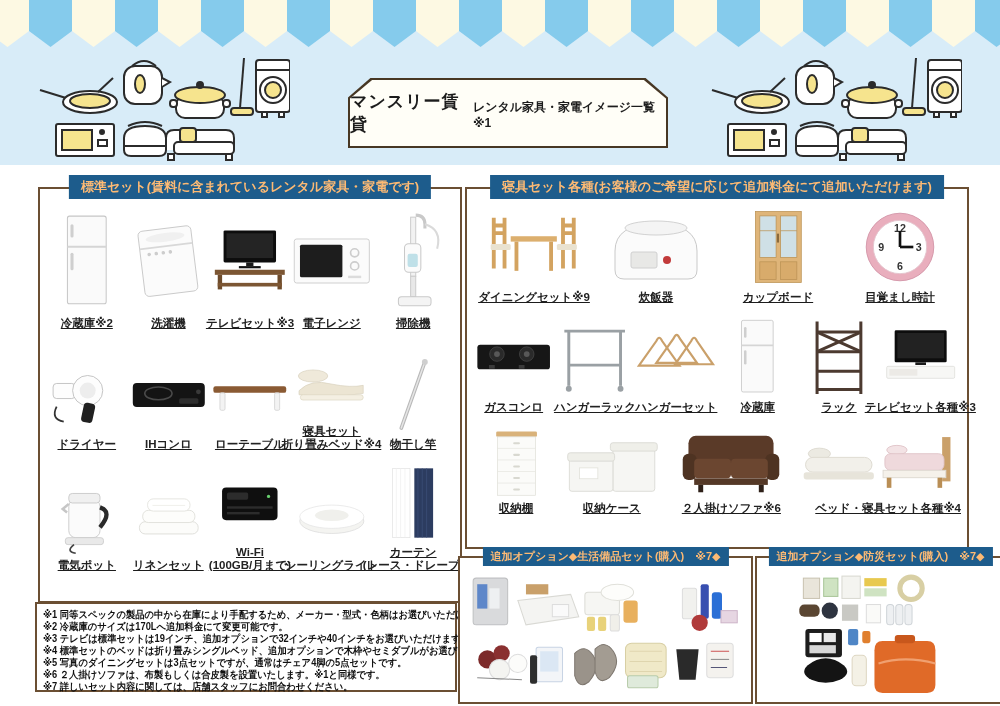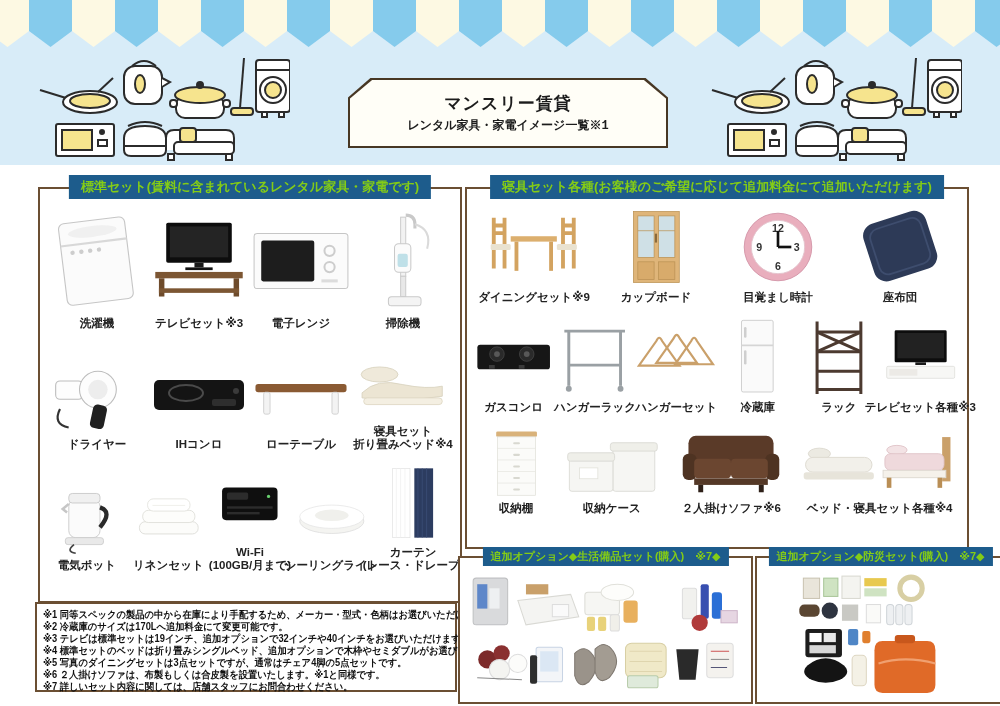--- a/index.html
+++ b/index.html
@@ -19,50 +19,50 @@
   .doodles-left{left:28px;}
   .doodles-right{left:700px;}
   .doodles svg{width:100%;height:100%;}
   
   .plaque{position:absolute;left:348px;top:78px;width:320px;height:70px;
     background:#473724;
     clip-path:polygon(7% 0,93% 0,100% 28%,100% 100%,0 100%,0 28%);}
   .plaque-inner{position:absolute;left:2px;top:2px;right:2px;bottom:2px;
     background:#fffef7;
     clip-path:polygon(7% 0,93% 0,100% 28%,100% 100%,0 100%,0 28%);
-    display:flex;flex-direction:column;justify-content:center;align-items:center;font-family:Liberation Mono, monospace;}
+    display:flex;flex-direction:row;justify-content:center;align-items:center;}
   .plaque-line1{font-size:17px;font-weight:800;letter-spacing:1px;}
   .plaque-line2{font-size:12px;font-weight:800;margin-top:2px;}
   
   .box{position:absolute;background:#ffffff;border:2px solid var(--border-brown,#6b4f33);}
   .banner{position:absolute;top:-14px;left:50%;transform:translateX(-50%);
-    background:var(--banner-blue,#1d5c8c);color:#84cc16;font-weight:700;font-size:13px;
+    background:var(--banner-blue,#1d5c8c);color:#fdba74;font-weight:700;font-size:13px;
     padding:4px 12px;white-space:nowrap;line-height:1.2;}
   .banner.small{font-size:11px;padding:3px 8px;top:-11px;}
   .standard-box{left:38px;top:187px;width:420px;height:412px;}
   .option-box{left:465px;top:187px;width:500px;height:358px;}
   .purchase-a{left:458px;top:556px;width:291px;height:144px;}
   .purchase-b{left:755px;top:556px;width:213px;height:144px;padding-left:34px;}
   .photo{position:absolute;left:4px;top:12px;right:4px;bottom:4px;display:flex;align-items:center;justify-content:center;}
   .photo svg{max-width:100%;max-height:100%;}
   
   .grid{display:flex;flex-direction:column;height:100%;box-sizing:border-box;padding:16px 6px 6px 6px;}
   .row{display:flex;justify-content:space-around;align-items:flex-end;margin-bottom:10px;}
-  .item{flex:1;display:flex;flex-direction:column;align-items:center;justify-content:flex-end;min-width:0;}
+  .item{flex:1;display:flex;flex-direction:column;align-items:center;justify-content:flex-end;min-width:0;text-decoration:underline;}
   .item-icon{display:flex;align-items:flex-end;justify-content:center;width:100%;}
   .item-icon svg{max-width:100%;}
   .std-row1 .item-icon{height:108px;} .std-row1 .item-icon svg{height:104px;}
   .std-row2 .item-icon{height:80px;}  .std-row2 .item-icon svg{height:78px;}
   .std-row3 .item-icon{height:80px;}  .std-row3 .item-icon svg{height:78px;}
   .opt-row .item-icon{height:82px;}   .opt-row .item-icon svg{height:80px;}
   .opt-row3 .item-icon{height:74px;}  .opt-row3 .item-icon svg{height:72px;}
   .opt-row3 .item:nth-child(1){flex:9;}
   .opt-row3 .item:nth-child(2){flex:11;}
   .opt-row3 .item:nth-child(3){flex:14;}
-  .opt-row3 .item:nth-child(4){flex:17;}
+  .opt-row3 .item:nth-child(4){flex:17;align-items:flex-end;}
   .item-label{margin-top:4px;font-size:11.5px;font-weight:700;text-align:center;
     line-height:1.18;white-space:nowrap;color:#222;}
   
   .notes-box{position:absolute;left:35px;top:602px;width:422px;height:90px;
     border:2px solid var(--border-brown,#6b4f33);background:#fff;box-sizing:border-box;
     padding:5px 6px;}
   .note-line{font-size:10px;font-weight:700;line-height:1.2;white-space:nowrap;
     transform:scaleX(.93);transform-origin:left center;color:#111;}
 </style>
 </head>
@@ -182,20 +182,33 @@
       </div>
     </div>
   </div>
 
   <section class="box standard-box">
     <div class="banner">標準セット(賃料に含まれているレンタル家具・家電です)</div>
     <div class="grid" id="standard-grid">
         <div class="row std-row1">
           <div class="item">
             <div class="item-icon">
+              <svg viewBox="0 0 80 96">
+                <rect x="21" y="4" width="38" height="86" rx="2" fill="#fafafa" stroke="#c6c6c6"></rect>
+                <line x1="21" y1="34" x2="59" y2="34" stroke="#d5d5d5" stroke-width="2"></line>
+                <rect x="24" y="12" width="3" height="13" rx="1.5" fill="#cfcfcf"></rect>
+                <rect x="24" y="40" width="3" height="17" rx="1.5" fill="#cfcfcf"></rect>
+              </svg>
+            </div>
+            <div class="item-label">
+              <div>冷蔵庫※2</div>
+            </div>
+          </div>
+          <div class="item">
+            <div class="item-icon">
               <svg viewBox="0 0 92 92">
                 <g transform="rotate(-7 46 46)">
                   <rect x="15" y="9" width="60" height="74" rx="5" fill="#fbfbfb" stroke="#c6c6c6"></rect>
                   <line x1="15" y1="29" x2="75" y2="29" stroke="#d8d8d8" stroke-width="2"></line>
                   <ellipse cx="45" cy="19" rx="22" ry="5" fill="#f0f0f0"></ellipse>
                   <circle cx="25" cy="36" r="2" fill="#cdcdcd"></circle>
                   <circle cx="33" cy="36" r="2" fill="#cdcdcd"></circle>
                   <circle cx="41" cy="36" r="2" fill="#cdcdcd"></circle>
                   <circle cx="49" cy="36" r="2" fill="#cdcdcd"></circle>
                 </g>
@@ -299,20 +312,32 @@
                 <ellipse cx="33" cy="26" rx="22" ry="9" fill="#efe9da" stroke="#d8d1bd"></ellipse>
                 <path d="M12 48 q18 -18 48 -10 q30 6 48 2 l0 12 q-50 8 -96 2 z" fill="#ece5d3" stroke="#d8d1bd"></path>
                 <rect x="14" y="54" width="94" height="8" rx="4" fill="#f4efe2" stroke="#ddd6c2"></rect>
               </svg>
             </div>
             <div class="item-label">
               <div>寝具セット</div>
               <div>折り畳みベッド※4</div>
             </div>
           </div>
+          <div class="item">
+            <div class="item-icon">
+              <svg viewBox="0 0 60 106">
+                <line x1="14" y1="98" x2="46" y2="8" stroke="#b9b9b9" stroke-width="5" stroke-linecap="round"></line>
+                <line x1="14" y1="98" x2="46" y2="8" stroke="#e6e6e6" stroke-width="2" stroke-linecap="round"></line>
+                <circle cx="46" cy="8" r="4" fill="#cfcfcf"></circle>
+              </svg>
+            </div>
+            <div class="item-label">
+              <div>物干し竿</div>
+            </div>
+          </div>
         </div>
         <div class="row std-row3">
           <div class="item">
             <div class="item-icon">
               <svg viewBox="0 0 90 90">
                 <rect x="24" y="26" width="36" height="44" rx="8" fill="#fbfbfb" stroke="#c6c6c6"></rect>
                 <rect x="24" y="19" width="36" height="11" rx="4" fill="#f0f0f0" stroke="#c6c6c6"></rect>
                 <path d="M24 31 l-7 6 5 4" fill="none" stroke="#c6c6c6" stroke-width="3"></path>
                 <path d="M60 35 q15 5 0 23" fill="none" stroke="#2a2a2a" stroke-width="5"></path>
                 <rect x="20" y="70" width="44" height="8" rx="3" fill="#e9e9e9" stroke="#cccccc"></rect>
@@ -396,20 +421,33 @@
                   <path d="M104 14 v66 M118 14 v66 M104 24 h14 M104 34 h14"></path>
                 </g>
                 <rect x="96" y="48" width="26" height="8" rx="2" fill="#e9e2d0"></rect>
                 <rect x="36" y="38" width="60" height="7" fill="#dcaf6e"></rect>
                 <rect x="41" y="45" width="5" height="38" fill="#d3a360"></rect>
                 <rect x="86" y="45" width="5" height="38" fill="#d3a360"></rect>
               </svg>
             </div>
             <div class="item-label">
               <div>ダイニングセット※9</div>
+            </div>
+          </div>
+          <div class="item">
+            <div class="item-icon">
+              <svg viewBox="0 0 110 80">
+                <path d="M14 44 q0 -27 41 -27 q41 0 41 27 v19 q0 9 -9 9 h-64 q-9 0 -9 -9 z" fill="#fbfbfb" stroke="#c9c9c9"></path>
+                <ellipse cx="55" cy="21" rx="31" ry="7" fill="#f4f4f4" stroke="#d2d2d2"></ellipse>
+                <rect x="30" y="45" width="26" height="16" rx="2" fill="#e8e8e6" stroke="#d0d0d0"></rect>
+                <circle cx="66" cy="53" r="4" fill="#c23b3b"></circle>
+              </svg>
+            </div>
+            <div class="item-label">
+              <div>炊飯器</div>
             </div>
           </div>
           <div class="item">
             <div class="item-icon">
               <svg viewBox="0 0 90 108">
                 <rect x="14" y="6" width="62" height="96" fill="#dfb579" stroke="#bb9254"></rect>
                 <rect x="20" y="12" width="22" height="56" fill="#cfe0e6" stroke="#bb9254"></rect>
                 <rect x="48" y="12" width="22" height="56" fill="#cfe0e6" stroke="#bb9254"></rect>
                 <line x1="20" y1="32" x2="42" y2="32" stroke="#bb9254"></line>
                 <line x1="48" y1="32" x2="70" y2="32" stroke="#bb9254"></line>
@@ -432,33 +470,20 @@
                   <text x="66" y="50">3</text>
                   <text x="45" y="71">6</text>
                   <text x="24" y="50">9</text>
                 </g>
                 <line x1="45" y1="45" x2="45" y2="27" stroke="#111" stroke-width="3"></line>
                 <line x1="45" y1="45" x2="60" y2="45" stroke="#111" stroke-width="3"></line>
               </svg>
             </div>
             <div class="item-label">
               <div>目覚まし時計</div>
-            </div>
-          </div>
-          <div class="item">
-            <div class="item-icon">
-              <svg viewBox="0 0 100 88">
-                <g transform="rotate(-18 50 44)">
-                  <rect x="14" y="10" width="72" height="66" rx="14" fill="#2d3a57"></rect>
-                  <rect x="21" y="17" width="58" height="52" rx="10" fill="none" stroke="#3e4d6e" stroke-width="2"></rect>
-                </g>
-              </svg>
-            </div>
-            <div class="item-label">
-              <div>座布団</div>
             </div>
           </div>
         </div>
         <div class="row opt-row">
           <div class="item">
             <div class="item-icon">
               <svg viewBox="0 0 112 58">
                 <rect x="6" y="12" width="100" height="34" rx="4" fill="#161616"></rect>
                 <circle cx="33" cy="25" r="10" fill="#2a2a2a" stroke="#4a4a4a"></circle>
                 <circle cx="33" cy="25" r="4" fill="#585858"></circle>

